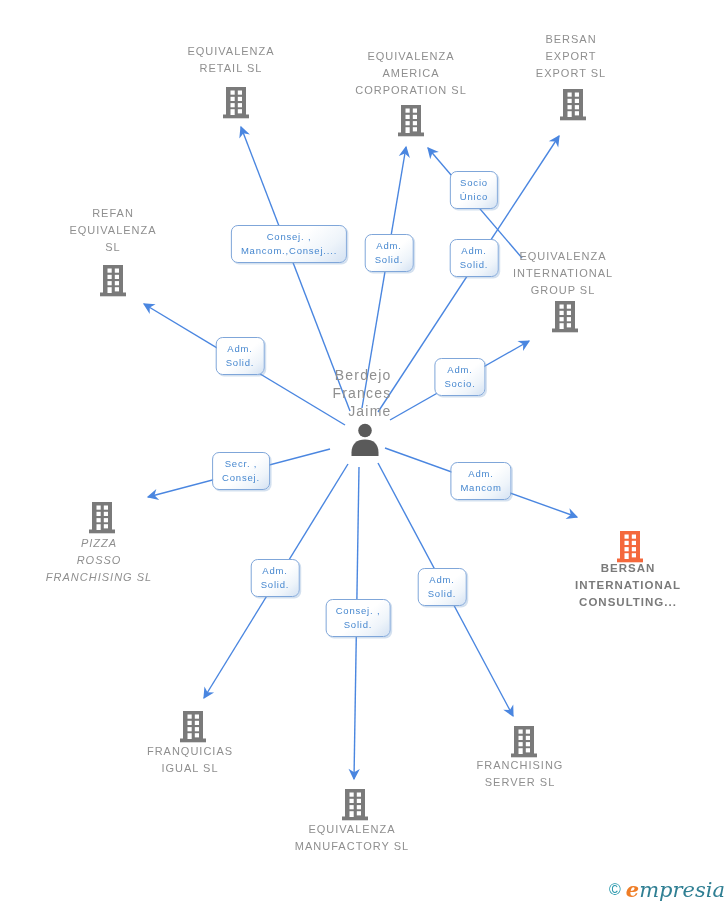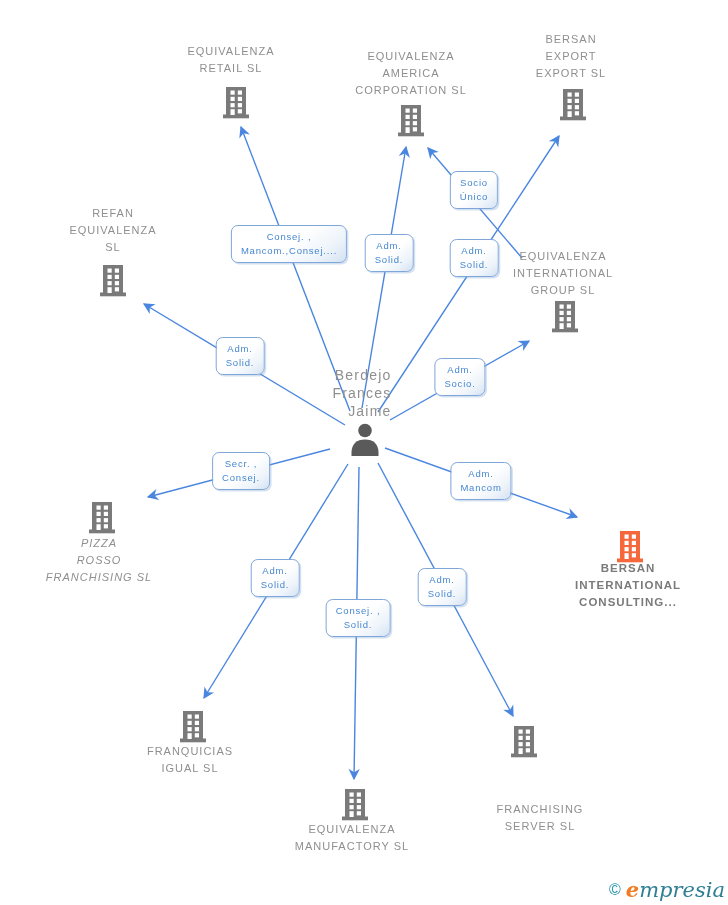--- a/index.html
+++ b/index.html
@@ -236,21 +236,21 @@
             <rect x="4" y="29.5" width="26" height="3.8" fill="#7a7a7a"></rect>
             <rect x="11.5" y="5.5" width="4.2" height="4.2" fill="#ffffff"></rect>
             <rect x="18.8" y="5.5" width="4.2" height="4.2" fill="#ffffff"></rect>
             <rect x="11.5" y="11.8" width="4.2" height="4.2" fill="#ffffff"></rect>
             <rect x="18.8" y="11.8" width="4.2" height="4.2" fill="#ffffff"></rect>
             <rect x="11.5" y="18.1" width="4.2" height="4.2" fill="#ffffff"></rect>
             <rect x="18.8" y="18.1" width="4.2" height="4.2" fill="#ffffff"></rect>
             <rect x="11.5" y="24.2" width="4.2" height="5.8" fill="#ffffff"></rect>
             <rect x="18.8" y="24.2" width="4.2" height="4.2" fill="#ffffff"></rect>
           </svg></div>
-        <div class="co-label" style="left: 540px; top: 757px; margin-top: 44px;">
+        <div class="co-label" style="left: 520px; top: 757px;">
           <div>FRANCHISING</div>
           <div>SERVER SL</div>
         </div>
       </div>
       <div class="layer">
         <div class="co-icon" style="left: 348px; top: 423px;"><svg width="34" height="33" viewBox="0 0 34 33">
             <circle cx="17" cy="7.5" r="6.8" fill="#5a5a5a"></circle>
             <path d="M3.5,33 v-3.5 c0,-8.5 5.2,-13 13.5,-13 c8.3,0 13.5,4.5 13.5,13 V33 z" fill="#5a5a5a"></path>
           </svg></div>
         <div class="person-label" style="left: 362px; top: 366px;">

